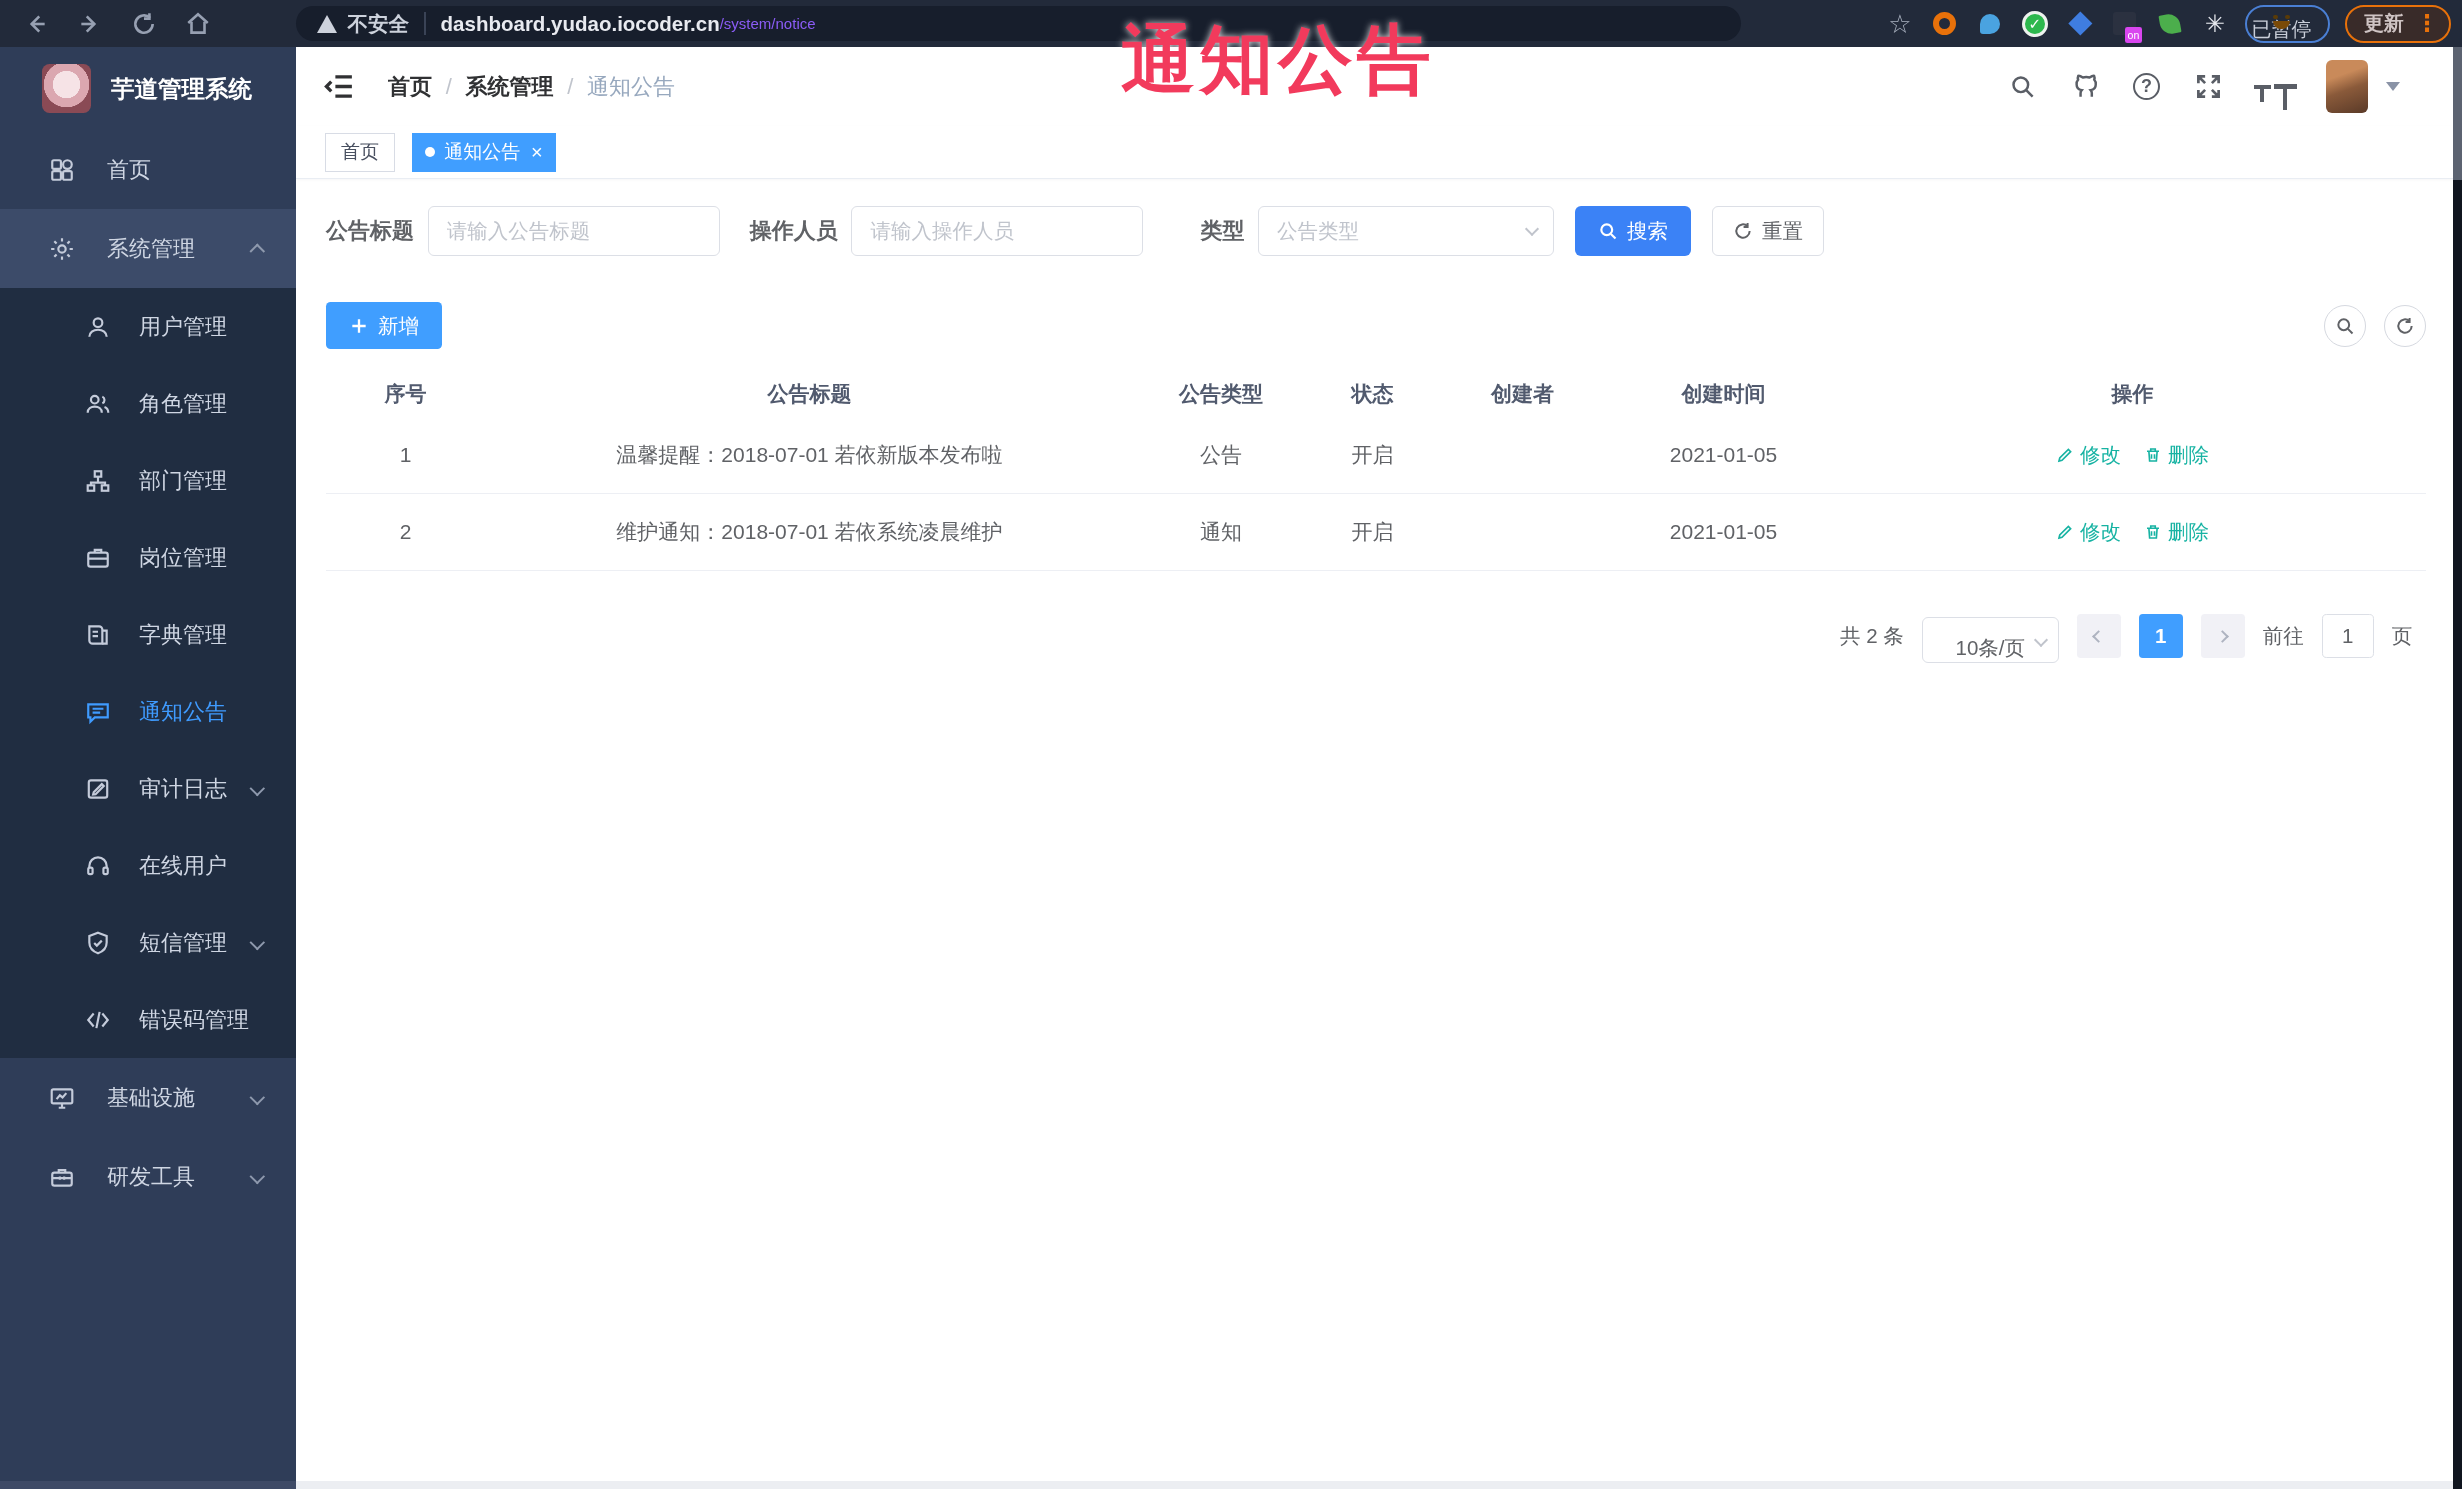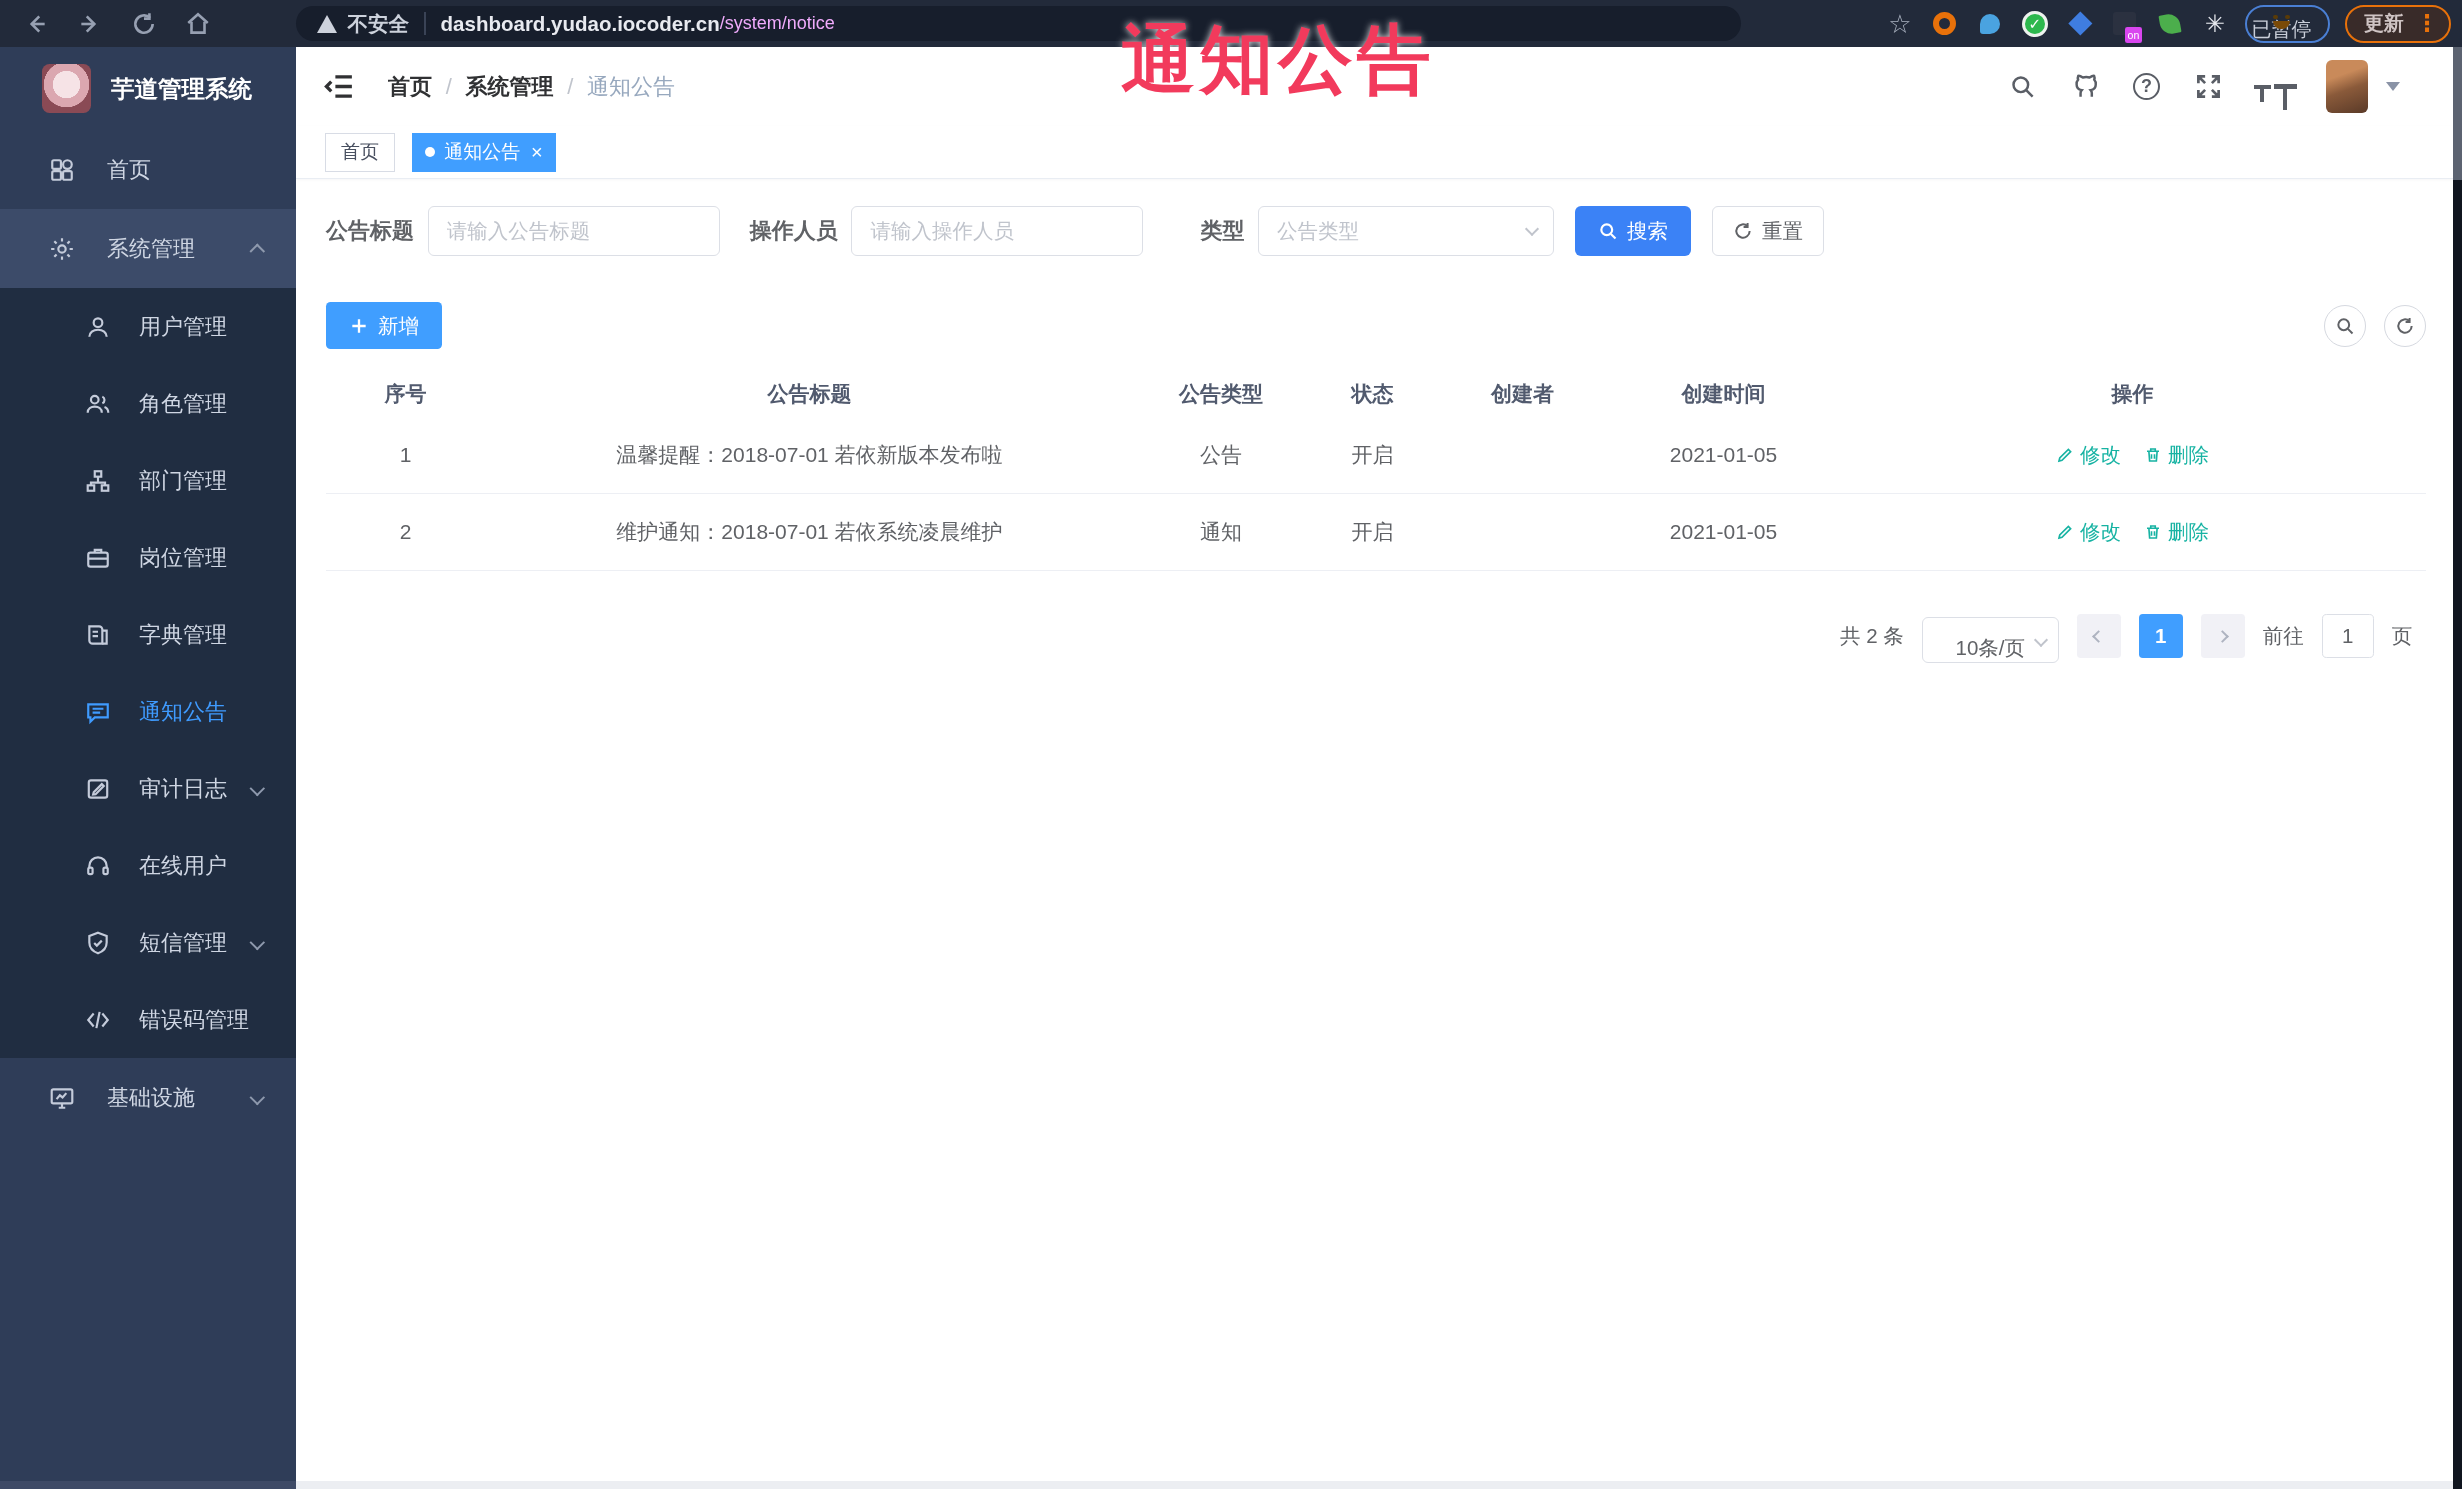--- a/index.html
+++ b/index.html
@@ -8,21 +8,21 @@
 
   
   .browser-bar { position:absolute; left:0; top:0; width:2462px; height:47px; background:#222a3a; display:flex; align-items:center; z-index:5; }
   .nav-btn { width:36px; height:36px; margin-left:18px; display:flex; align-items:center; justify-content:center; color:#97a0b2; flex:0 0 auto; }
   .nav-btn svg { width:26px; height:26px; }
   .url-pill { position:absolute; left:296px; top:6px; width:1445px; height:35px; background:#171e2c; border-radius:17.4px; display:flex; align-items:center; padding:0 21px; }
   .warn-tri { width:0; height:0; border-left:10.6px solid transparent; border-right:10.6px solid transparent; border-bottom:18px solid #cdd2dc; margin-right:10.6px; flex:0 0 auto; }
   .insecure { color:#cdd2dc; font-size:20.5px; font-weight:700; margin-right:15px; }
   .url-div { width:1.5px; height:23px; background:#3a4356; margin-right:15px; }
   .url-host { color:#e8eaf0; font-size:20.5px; font-weight:700; }
-  .url-path { color:#f0abfc; font-size:18px; }
+  .url-path { color:#8b5cf6; font-size:15px; }
   .browser-right { position:absolute; right:10.6px; top:0; height:47px; display:flex; align-items:center; gap:15px; }
   .b-ico { width:30px; height:30px; display:flex; align-items:center; justify-content:center; flex:0 0 auto; }
   .star-glyph { color:#aab2c0; font-size:26px; line-height:1; }
   .ext-ring { width:23px; height:23px; border:6px solid #e8710a; border-radius:50%; }
   .ext-drop { width:20px; height:20px; background:#4aa3e0; border-radius:50% 50% 50% 3px; }
   .ext-green { width:26px; height:26px; background:#2db84d; border-radius:50%; border:3px solid #eef2ee; display:flex; align-items:center; justify-content:center; color:#fff; font-size:15px; font-weight:700; }
   .ext-diamond { width:16.7px; height:16.7px; background:#3f7de0; transform:rotate(45deg); }
   .ext-db { position:relative; width:23px; height:23px; background:#2b3140; border-radius:3px; }
   .ext-db .on-badge { position:absolute; right:-6px; bottom:-7.6px; background:#d946ef; color:#fff; font-size:10.6px; line-height:1; padding:2.3px 3px; border-radius:2.3px; }
   .ext-leaf { width:20px; height:20px; background:#4cae4c; border-radius:1.5px 60% 1.5px 60%; transform:rotate(-10deg); }
@@ -332,20 +332,30 @@
     </div>
 
     <div class="s-item">
       <span class="s-ico">
         <svg viewBox="0 0 24 24" fill="none" stroke="currentColor" stroke-width="2">
             <rect x="2.5" y="4" width="19" height="13" rx="1.5"></rect>
             <path d="M7 13l3-3.5 2.5 2L16 7.5M9 21h6M12 17v4"></path>
           </svg>
       </span>
       <span class="s-label">基础设施</span>
+      <span class="chev down"></span>
+    </div>
+    <div class="s-item">
+      <span class="s-ico">
+        <svg viewBox="0 0 24 24" fill="none" stroke="currentColor" stroke-width="2">
+            <rect x="3" y="8" width="18" height="12" rx="2"></rect>
+            <path d="M9 8V5.5h6V8M3 13h18M10 11.5v3M14 11.5v3"></path>
+          </svg>
+      </span>
+      <span class="s-label">研发工具</span>
       <span class="chev down"></span>
     </div>
   </div>
 
   <div class="main">
 
     <div class="app-header">
       <div class="fold-btn">
         <svg viewBox="0 0 24 24" fill="none" stroke="currentColor" stroke-width="2.4">
             <path d="M9 5h12M9 12h12M9 19h12M6 8.5 2.5 12 6 15.5"></path>

